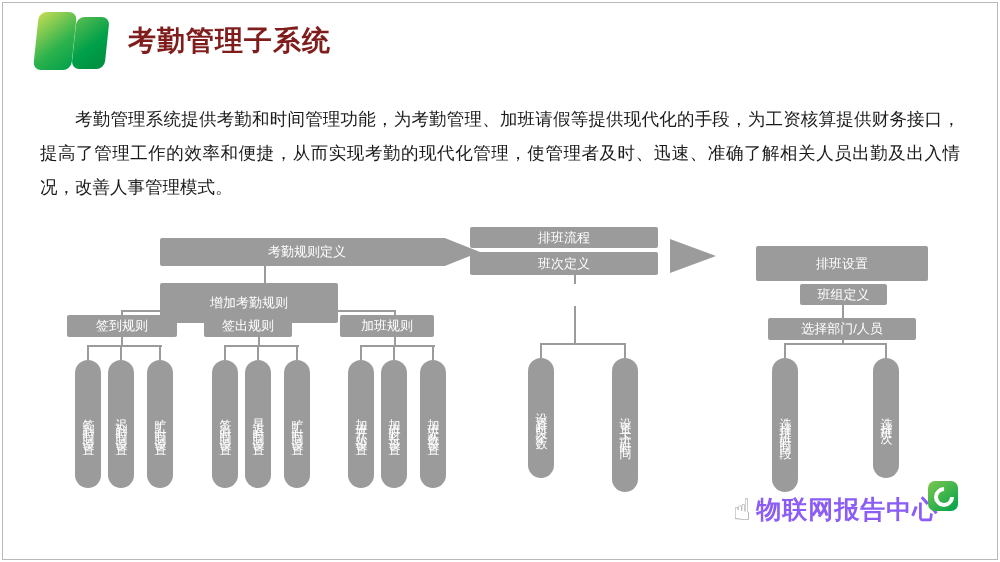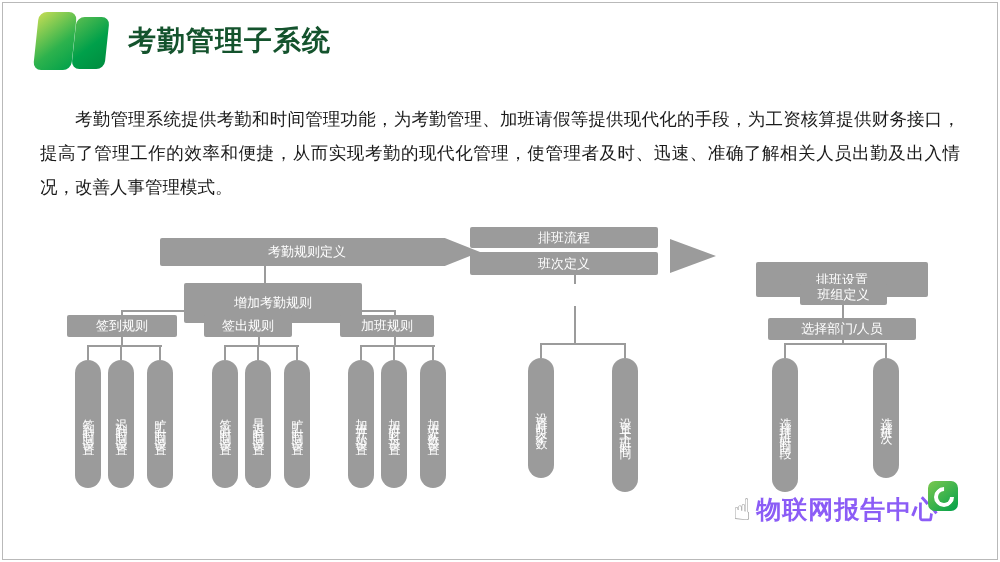--- a/index.html
+++ b/index.html
@@ -7,21 +7,21 @@
     position:relative;width:1000px;height:562px;background:#fff;overflow:hidden;
     font-family:"Liberation Sans","DejaVu Sans",sans-serif;
   }
   .frame{position:absolute;inset:2px;border:1px solid #b9b9b9;pointer-events:none;}
   
   .logo{position:absolute;left:30px;top:8px;width:90px;height:66px;}
   .logo-a{position:absolute;left:6px;top:4px;width:38px;height:58px;border-radius:8px;
     background:linear-gradient(140deg,#c6dd55 0%,#2db24d 60%,#00a04a 100%);transform:skewX(-6deg);}
   .logo-b{position:absolute;left:44px;top:9px;width:33px;height:52px;border-radius:8px;
     background:linear-gradient(140deg,#5abd50 0%,#00a04a 55%,#008c3f 100%);transform:skewX(-6deg);}
-  .title{position:absolute;left:128px;top:22px;margin:0;font-size:28px;font-weight:bold;color:#14532d;letter-spacing:1px;}
+  .title{position:absolute;left:128px;top:22px;margin:0;font-size:28px;font-weight:bold;color:#7f1d1d;letter-spacing:1px;}
   .para{position:absolute;left:40px;top:102px;width:920px;margin:0;font-size:17.5px;line-height:1.95;
     color:#1a1a1a;text-indent:2em;text-align:justify;}
   
   .gbox{position:absolute;background:#9b9b9b;color:#fff;display:flex;align-items:center;justify-content:center;
     font-size:13px;border-radius:2px;white-space:nowrap;}
   .root-arrow{clip-path:polygon(0 0,89% 0,100% 50%,89% 100%,0 100%);padding-right:26px;}
   .vbox{position:absolute;background:#9b9b9b;color:#fff;border-radius:13px;display:flex;align-items:center;
     justify-content:center;writing-mode:vertical-rl;text-orientation:upright;font-size:12px;letter-spacing:5px;}
   .line{position:absolute;background:#9b9b9b;}
   .big-arrow{position:absolute;left:670px;top:239px;width:0;height:0;
@@ -44,21 +44,21 @@
   <div class="logo">
     <div class="logo-a"></div>
     <div class="logo-b"></div>
   </div>
 
   <h1 class="title">考勤管理子系统</h1>
 
   <p class="para">考勤管理系统提供考勤和时间管理功能，为考勤管理、加班请假等提供现代化的手段，为工资核算提供财务接口，提高了管理工作的效率和便捷，从而实现考勤的现代化管理，使管理者及时、迅速、准确了解相关人员出勤及出入情况，改善人事管理模式。</p>
 
   <div class="gbox root-arrow" style="left:160px;top:238px;width:294px;height:28px">考勤规则定义</div>
-  <div class="gbox" style="left:184px;top:283px;width:178px;height:40px">增加考勤规则</div>
+  <div class="gbox" style="left:160px;top:283px;width:178px;height:40px">增加考勤规则</div>
 
   <div class="gbox" style="left:67px;top:315px;width:110px;height:22px">签到规则</div>
   <div class="gbox" style="left:204px;top:315px;width:88px;height:22px">签出规则</div>
   <div class="gbox" style="left:340px;top:315px;width:94px;height:22px">加班规则</div>
 
   <div class="vbox" style="left:75px;top:360px;width:26px;height:128px">签到时间设置</div>
   <div class="vbox" style="left:108px;top:360px;width:26px;height:128px">迟到时间设置</div>
   <div class="vbox" style="left:147px;top:360px;width:26px;height:128px">旷工时间设置</div>
 
   <div class="vbox" style="left:212px;top:360px;width:26px;height:128px">签出时间设置</div>
@@ -101,21 +101,21 @@
   <div class="vbox" style="left:612px;top:358px;width:26px;height:134px">设置上下班时间</div>
 
   <div class="line" style="left:574px;top:275px;width:2px;height:9px"></div>
   <div class="line" style="left:574px;top:306px;width:2px;height:39px"></div>
   <div class="line" style="left:540px;top:343px;width:86px;height:2px"></div>
   <div class="line" style="left:540px;top:343px;width:2px;height:15px"></div>
   <div class="line" style="left:624px;top:343px;width:2px;height:15px"></div>
 
   <div class="big-arrow"></div>
 
-  <div class="gbox" style="left:756px;top:262px;width:172px;height:35px">排班设置</div>
+  <div class="gbox" style="left:756px;top:246px;width:172px;height:35px">排班设置</div>
   <div class="gbox" style="left:800px;top:284px;width:87px;height:21px">班组定义</div>
   <div class="gbox" style="left:768px;top:318px;width:148px;height:22px">选择部门/人员</div>
 
   <div class="vbox" style="left:772px;top:358px;width:26px;height:134px">选择排班时间段</div>
   <div class="vbox" style="left:873px;top:358px;width:26px;height:120px">选择班次</div>
 
   <div class="line" style="left:842px;top:305px;width:2px;height:13px"></div>
   <div class="line" style="left:842px;top:340px;width:2px;height:5px"></div>
   <div class="line" style="left:784px;top:343px;width:103px;height:2px"></div>
   <div class="line" style="left:784px;top:343px;width:2px;height:15px"></div>

